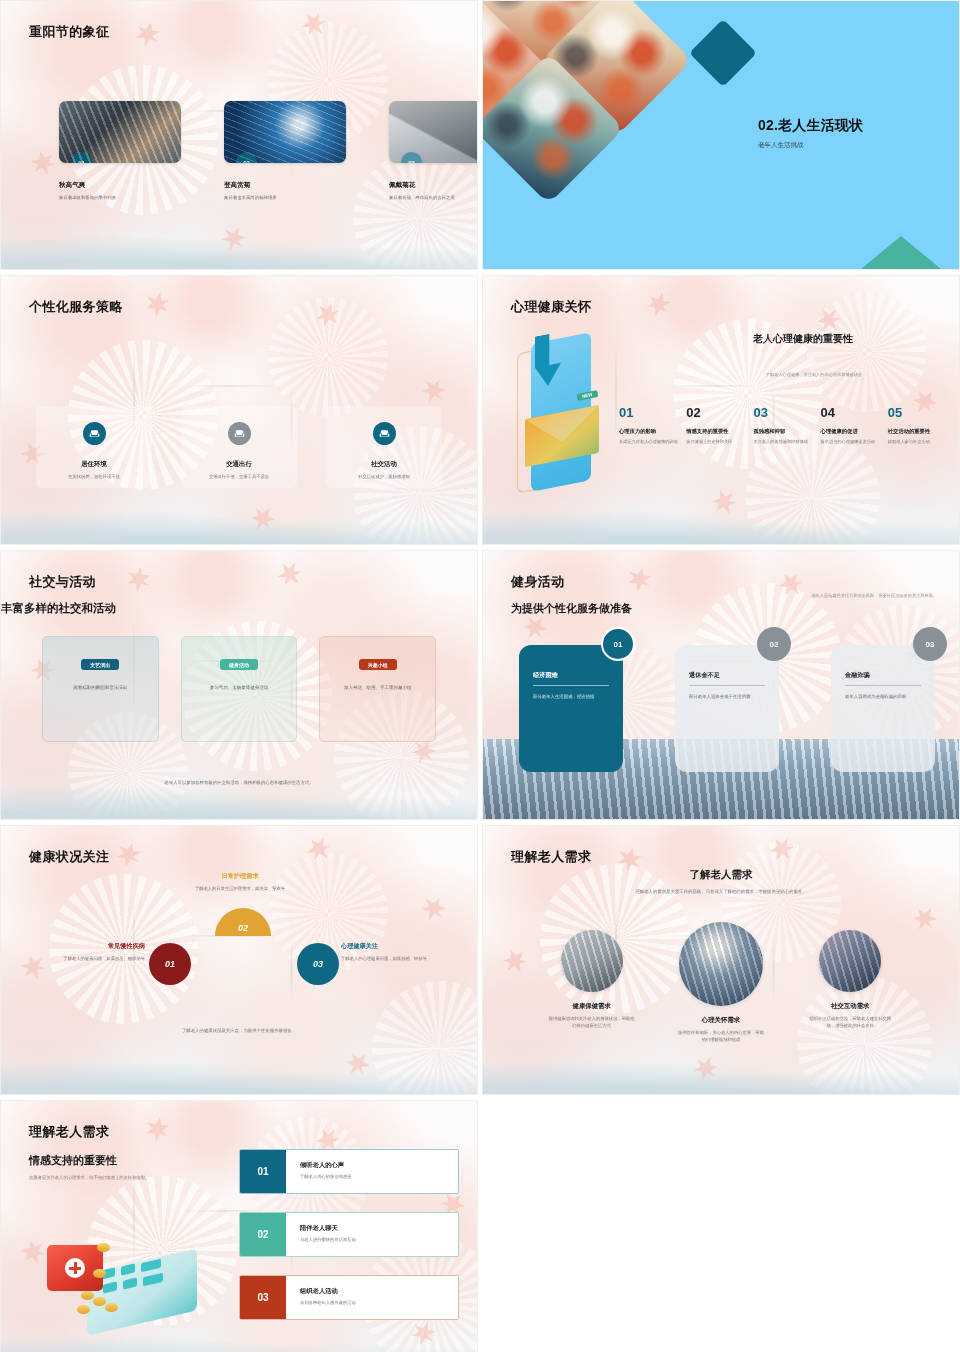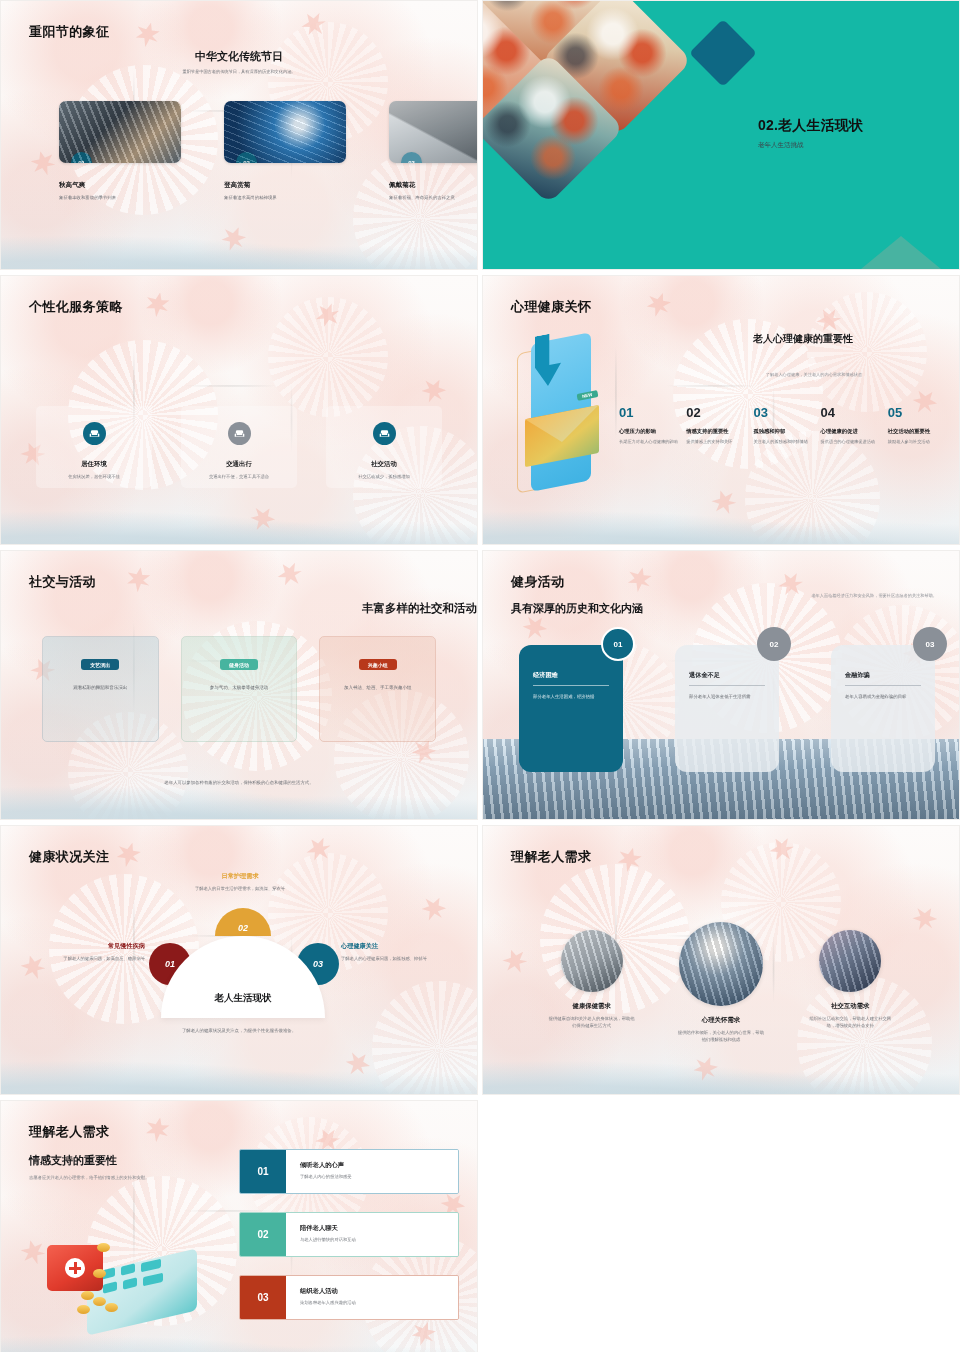--- a/index.html
+++ b/index.html
@@ -182,21 +182,21 @@
   .s4 .headwrap{ position:absolute; left:180px; right:16px; top:56px; text-align:center; }
   .s4 .headwrap .s-head{ font-size:10px; }
   .s4 .lead{ position:absolute; left:210px; right:24px; top:96px; text-align:center; font-size:4.2px; color:#8b8f95; }
   .s4 .steps{ position:absolute; left:136px; right:12px; top:130px; display:flex; gap:8px; }
   .s4 .step{ flex:1; }
   .s4 .step .n{ font-size:13px; font-weight:700; line-height:1; }
   .s4 .step h5{ margin-top:9px; font-size:5.3px; font-weight:700; color:#17181a; }
   .s4 .step p{ margin-top:4px; font-size:4.2px; color:#74787e; line-height:1.55; }
 
   
-  .s5 .center{ position:absolute; left:0;right:0; top:50px; text-align:right; }
+  .s5 .center{ position:absolute; left:0;right:0; top:50px; text-align:left; }
   .s5 .cards{ position:absolute; left:42px; right:42px; top:86px; display:flex; gap:24px; }
   .s5 .tk{ flex:1; height:104px; border-radius:4px; position:relative; padding-top:22px; }
   .s5 .tk.a{ background:linear-gradient(180deg,rgba(190,215,222,.55),rgba(205,224,228,.35)); outline:1px solid rgba(150,180,190,.45); }
   .s5 .tk.b{ background:linear-gradient(180deg,rgba(196,226,212,.5),rgba(214,233,224,.32)); outline:1px solid rgba(150,195,175,.4); }
   .s5 .tk.c{ background:linear-gradient(180deg,rgba(240,205,192,.55),rgba(245,220,210,.35)); outline:1px solid rgba(215,160,140,.45); }
   .s5 .badge{
     display:block; margin:0 auto; width:fit-content; padding:2.5px 9px; border-radius:3px;
     font-size:5px; font-weight:700; color:#fff;
   }
   .s5 .badge.a{ background:#14607d; } .s5 .badge.b{ background:#47b49f; } .s5 .badge.c{ background:#b8381b; }
@@ -309,24 +309,20 @@
       <div class="mum m3"></div>
         <div class="branch"></div>
         <div class="waves"></div>
       <div class="leaf" style="left:28%;top:8%;transform:rotate(18deg)"></div>
       <div class="leaf" style="left:63%;top:4%;transform:rotate(-32deg)"></div>
       <div class="leaf" style="left:84%;top:48%;transform:rotate(44deg)"></div>
       <div class="leaf" style="left:6%;top:56%;transform:rotate(-12deg)"></div>
       <div class="leaf" style="left:46%;top:84%;transform:rotate(26deg)"></div>
     </div>
     <div class="s-title">重阳节的象征</div>
-    <div class="center">
-      <div class="s-head">中华文化传统节日</div>
-      <div class="s-sub">重阳节是中国古老的传统节日，具有深厚的历史和文化内涵。</div>
-    </div>
     <div class="cards">
       <div class="card">
         <div class="thumb t1">
           <div class="num">01</div>
         </div>
         <h4>秋高气爽</h4>
         <p>象征着丰收和富饶的季节到来</p>
       </div>
       <div class="card">
         <div class="thumb t2">
@@ -338,21 +334,21 @@
       <div class="card">
         <div class="thumb t3">
           <div class="num">03</div>
         </div>
         <h4>佩戴菊花</h4>
         <p>象征着祈福、寿命延长的吉祥之意</p>
       </div>
     </div>
   </div>
 
-  <div class="slide cover" style="background:#14b8a6">
+  <div class="slide cover" style="background:#7dd3fc">
     <div class="art">
       <div class="dia d1"></div>
         <div class="dia d2"></div>
       <div class="dia d3"></div>
         <div class="dia d4"></div>
     </div>
     <div class="teal-dia"></div>
     <div class="tri"></div>
     <div class="ctitle">02.老人生活现状</div>
     <div class="csub">老年人生活挑战</div>
@@ -499,21 +495,21 @@
       <div class="mum m2" style="left:16%;top:34%"></div>
       <div class="mum m3" style="left:74%;top:20%"></div>
       <div class="branch"></div>
       <div class="leaf" style="left:30%;top:6%;transform:rotate(16deg)"></div>
       <div class="leaf" style="left:62%;top:8%;transform:rotate(-30deg)"></div>
       <div class="leaf" style="left:8%;top:24%;transform:rotate(38deg)"></div>
       <div class="leaf" style="left:88%;top:34%;transform:rotate(-18deg)"></div>
     </div>
     <div class="city"></div>
     <div class="s-title">健身活动</div>
-    <div class="h2">具有深厚的历史和文化内涵</div>
+    <div class="h2">为提供个性化服务做准备</div>
     <div class="lead">老年人面临着经济压力和安全风险，需要社区志愿者的关注和帮助。</div>
     <div class="cards">
       <div class="cc on">
         <div class="cnum on">01</div>
         <h4>经济困难</h4>
         <p>部分老年人生活困难，经济拮据</p>
       </div>
       <div class="cc off">
         <div class="cnum off">02</div>
         <h4>退休金不足</h4>
@@ -549,23 +545,20 @@
     </div>
     <div class="cap mid">
       <i>02</i>
     </div>
     <div class="knob left">
       <i>01</i>
     </div>
     <div class="knob right">
       <i>03</i>
     </div>
-    <div class="dome">
-      <span>老人生活现状</span>
-    </div>
     <div class="lbl lf">
       <h5>常见慢性疾病</h5>
       <p>了解老人的健康问题，如高血压、糖尿病等</p>
     </div>
     <div class="lbl rt">
       <h5>心理健康关注</h5>
       <p>了解老人的心理健康问题，如孤独感、抑郁等</p>
     </div>
     <div class="foot">了解老人的健康状况及关注点，为提供个性化服务做准备。</div>
   </div>
@@ -579,20 +572,24 @@
       <div class="mum m3" style="left:66%;top:56%"></div>
       <div class="branch"></div>
         <div class="waves"></div>
       <div class="leaf" style="left:28%;top:8%;transform:rotate(18deg)"></div>
       <div class="leaf" style="left:60%;top:4%;transform:rotate(-30deg)"></div>
       <div class="leaf" style="left:90%;top:30%;transform:rotate(34deg)"></div>
       <div class="leaf" style="left:4%;top:46%;transform:rotate(-18deg)"></div>
       <div class="leaf" style="left:44%;top:86%;transform:rotate(24deg)"></div>
     </div>
     <div class="s-title">理解老人需求</div>
+    <div class="center">
+      <div class="s-head">了解老人需求</div>
+      <div class="s-sub">理解老人的需求是关爱工作的基础。只有深入了解他们的需求，才能提供更贴心的服务。</div>
+    </div>
     <div class="circles">
       <div class="col">
         <div class="ph a"></div>
         <h5>健康保健需求</h5>
         <p>提供健康咨询和关注老人的身体状况，帮助他们保持健康生活方式</p>
       </div>
       <div class="col mid">
         <div class="ph b"></div>
         <h5>心理关怀需求</h5>
         <p>提供陪伴和倾听，关心老人的内心世界，帮助他们缓解孤独和焦虑</p>

